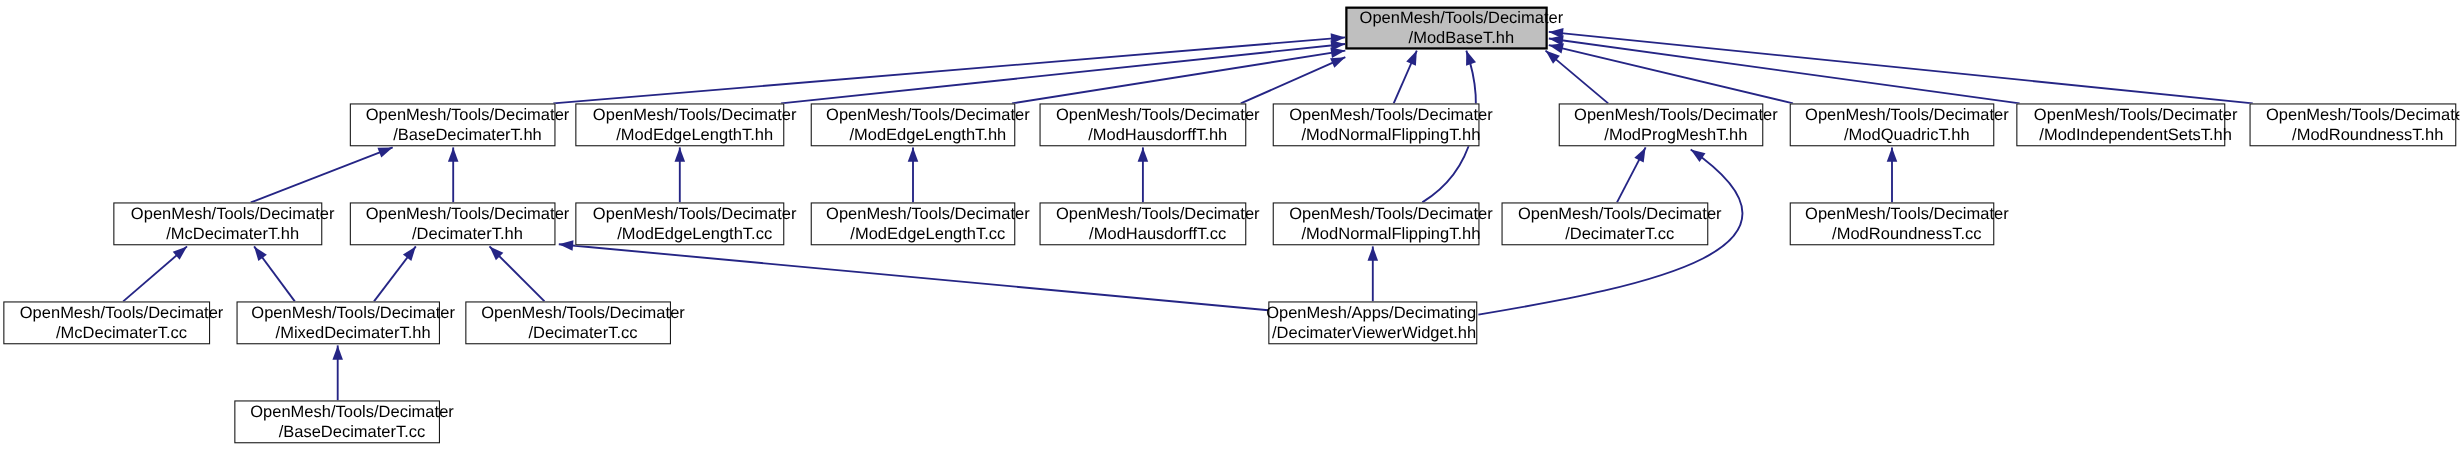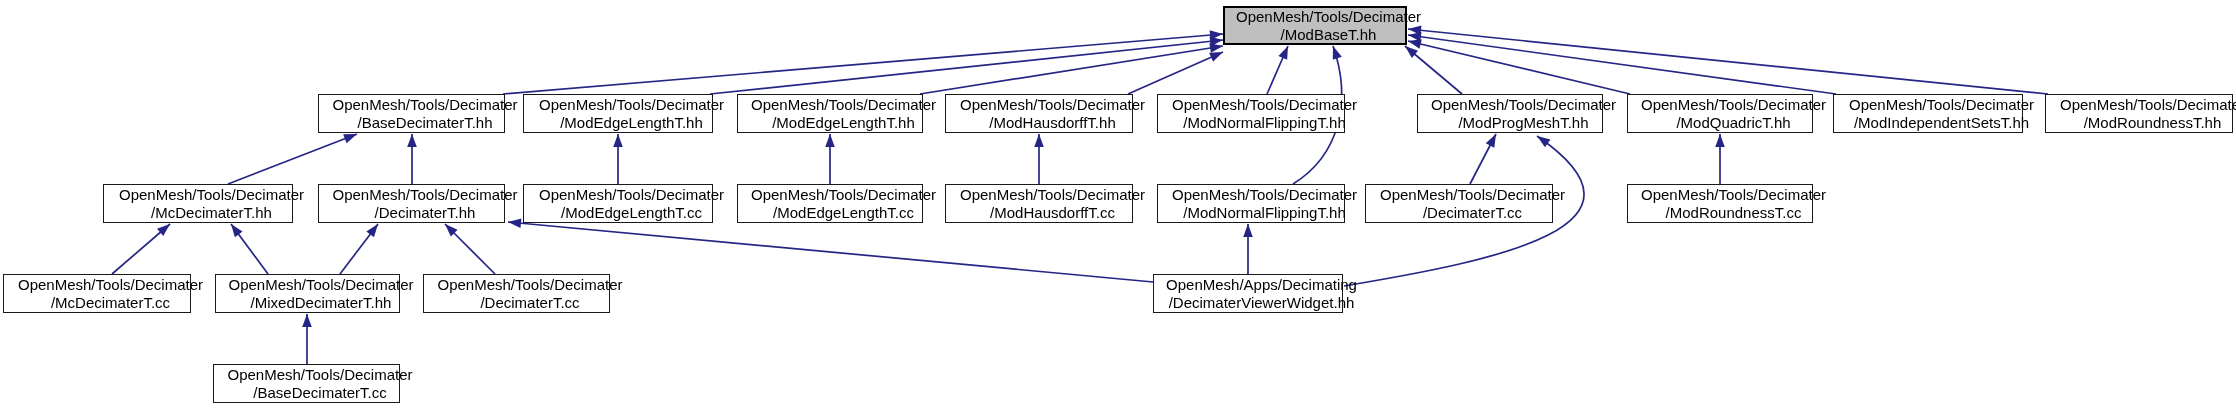--- a/index.html
+++ b/index.html
@@ -225,21 +225,21 @@
         <span class="lbl">/McDecimaterT.cc</span>
       </div>
       <div class="node" style="left: 215px; top: 274px; width: 185px; height: 39px; background: rgb(255, 255, 255); color: rgb(0, 0, 0);">
         <span class="lbl">OpenMesh/Tools/Decimater</span>
         <span class="lbl">/MixedDecimaterT.hh</span>
       </div>
       <div class="node" style="left: 423px; top: 274px; width: 187px; height: 39px; background: rgb(255, 255, 255); color: rgb(0, 0, 0);">
         <span class="lbl">OpenMesh/Tools/Decimater</span>
         <span class="lbl">/DecimaterT.cc</span>
       </div>
-      <div class="node" style="left: 1153px; top: 274px; width: 190px; height: 39px; background: rgb(255, 255, 255); color: rgb(0, 0, 0);">
+      <div class="node" style="left: 1153px; top: 274px; width: 190px; height: 39px; background: rgb(255, 255, 255); color: rgb(0, 0, 0); align-items: flex-end;">
         <span class="lbl">OpenMesh/Apps/Decimating</span>
         <span class="lbl">/DecimaterViewerWidget.hh</span>
       </div>
       <div class="node" style="left: 213px; top: 364px; width: 187px; height: 39px; background: rgb(255, 255, 255); color: rgb(0, 0, 0);">
         <span class="lbl">OpenMesh/Tools/Decimater</span>
         <span class="lbl">/BaseDecimaterT.cc</span>
       </div>
     </div>
 </div>
 

